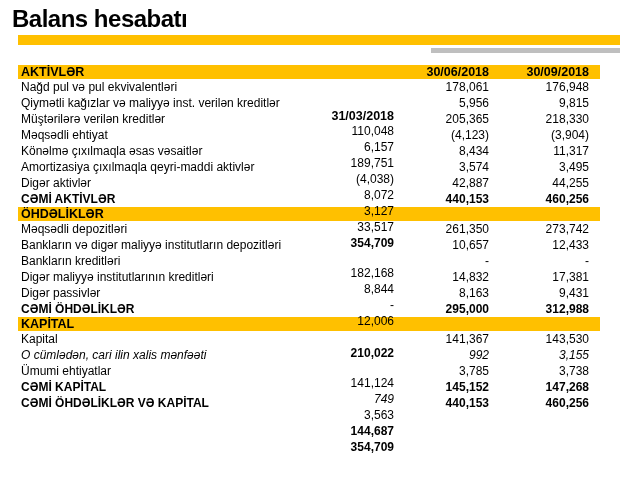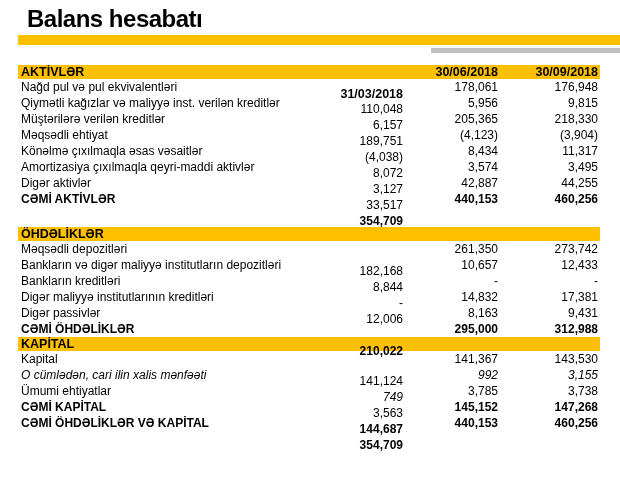--- a/index.html
+++ b/index.html
@@ -10,21 +10,21 @@
   body {
     width: 620px;
     height: 478px;
     position: relative;
     overflow: hidden;
     font-family: "Liberation Sans", "DejaVu Sans", sans-serif;
     color: #000000;
   }
   .title {
     position: absolute;
-    left: 27px;
+    left: 12px;
     top: 5px;
     margin: 0;
     font-size: 24px;
     font-weight: bold;
     letter-spacing: -0.5px;
     white-space: nowrap;
   }
   .rule-yellow {
     position: absolute;
     left: 18px;
@@ -43,35 +43,34 @@
   }
   .table {
     position: absolute;
     left: 18px;
     top: 65px;
     width: 582px;
     box-sizing: border-box;
   }
   .row {
     display: flex;
-    align-items: center;
     height: 16px;
     line-height: 16px;
     font-size: 12px;
-    padding-right: 2px;
+    padding-right: 11px;
   }
   .row.sec {
     height: 14px;
     line-height: 14px;
     background: #FFC000;
     font-weight: bold;
     font-size: 12.5px;
     margin: 0;
   }
-  .row.gap-20 { margin-top: 20px; }
+  .row.gap-20 { }
   .row.gap-21 { }
   .row.bold { font-weight: bold; }
   .row.italic { font-style: italic; }
   .lbl {
     flex: 1 1 auto;
     white-space: nowrap;
     overflow: visible;
     padding-left: 3px;
   }
   .num {

